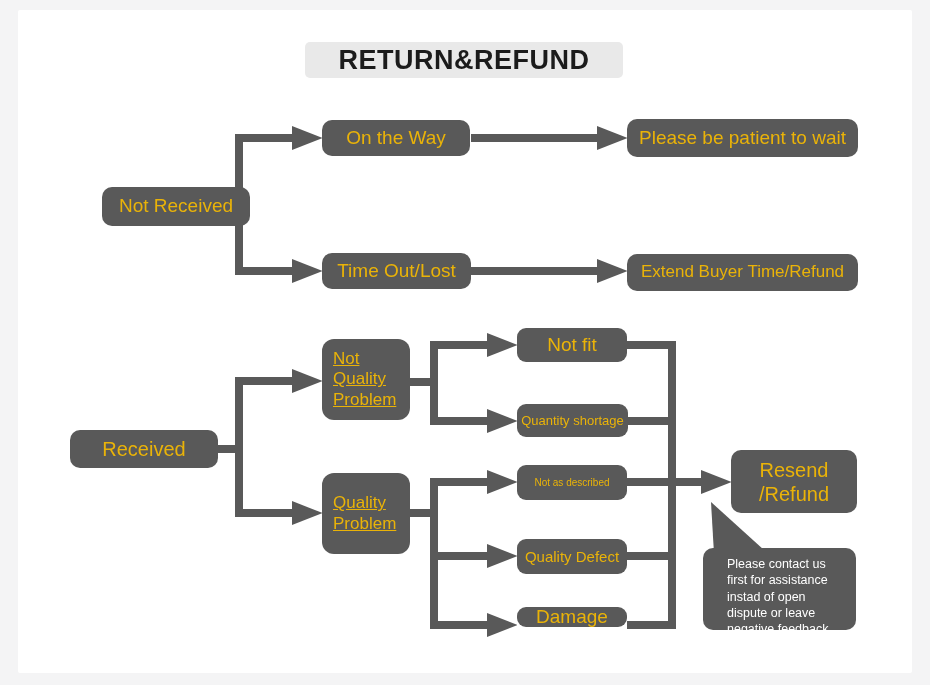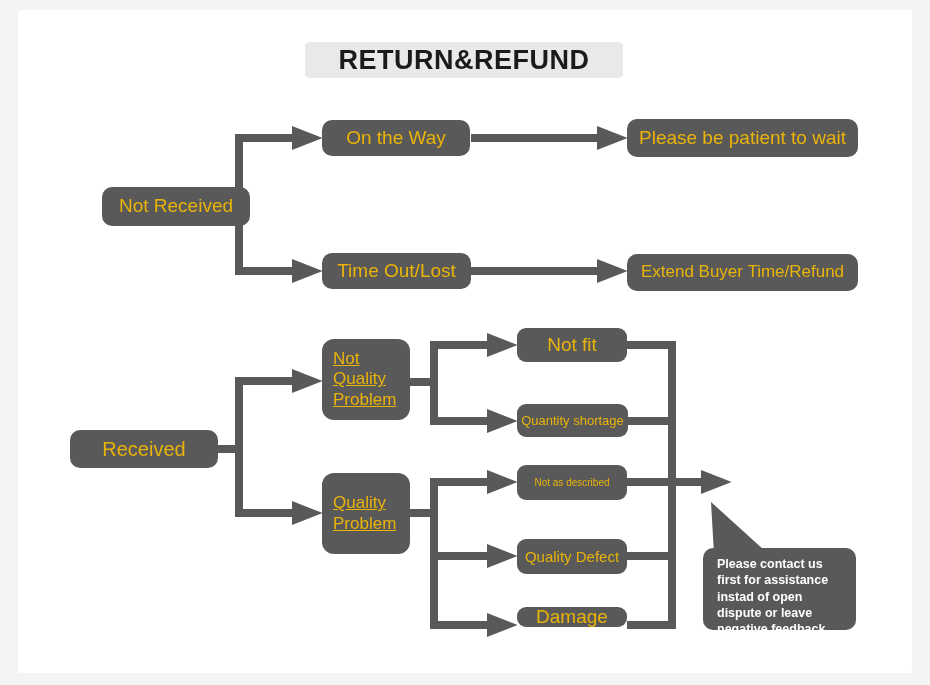--- a/index.html
+++ b/index.html
@@ -46,21 +46,21 @@
   .n-not-fit           { left:517px; top:328px; width:110px; height:34px; font-size:19px; border-radius:9px;text-align:right; }
   .n-quantity-shortage { left:517px; top:404px; width:111px; height:33px; font-size:13px; border-radius:9px; }
   .n-not-as-described  { left:517px; top:465px; width:110px; height:35px; font-size:10px; border-radius:9px; }
   .n-quality-defect    { left:517px; top:539px; width:110px; height:35px; font-size:15px; border-radius:9px; }
   .n-damage            { left:517px; top:607px; width:110px; height:20px; font-size:19px; border-radius:9px; }
   .n-resend-refund     { left:731px; top:450px; width:126px; height:63px; font-size:20px; border-radius:10px; }
 
   .note {
     position:absolute; left:703px; top:548px; width:153px; height:82px;
     background:#595959; color:#ffffff; border-radius:10px;
-    font-size:12.5px; line-height:1.3; padding:8px 14px; text-align:left;font-weight:bold;
+    font-size:12.5px; line-height:1.3; padding:8px 24px; text-align:left;
   }
 </style>
 </head>
 <body>
 
 <div class="stage">
   <div class="card"></div>
 
   <svg class="connectors" viewBox="0 0 930 685" xmlns="http://www.w3.org/2000/svg">
     <defs>
@@ -117,15 +117,17 @@
   <div class="node n-not-quality left-align pre">Not
 Quality
 Problem</div>
   <div class="node n-quality-problem left-align pre">Quality
 Problem</div>
   <div class="node n-not-fit">Not fit</div>
   <div class="node n-quantity-shortage">Quantity shortage</div>
   <div class="node n-not-as-described">Not as described</div>
   <div class="node n-quality-defect">Quality Defect</div>
   <div class="node n-damage">Damage</div>
+  <div class="node n-resend-refund pre">Resend
+/Refund</div>
 
   <div class="note">Please contact us first for assistance instad of open dispute or leave negative feedback.</div>
 </div>
 
 </body></html>

